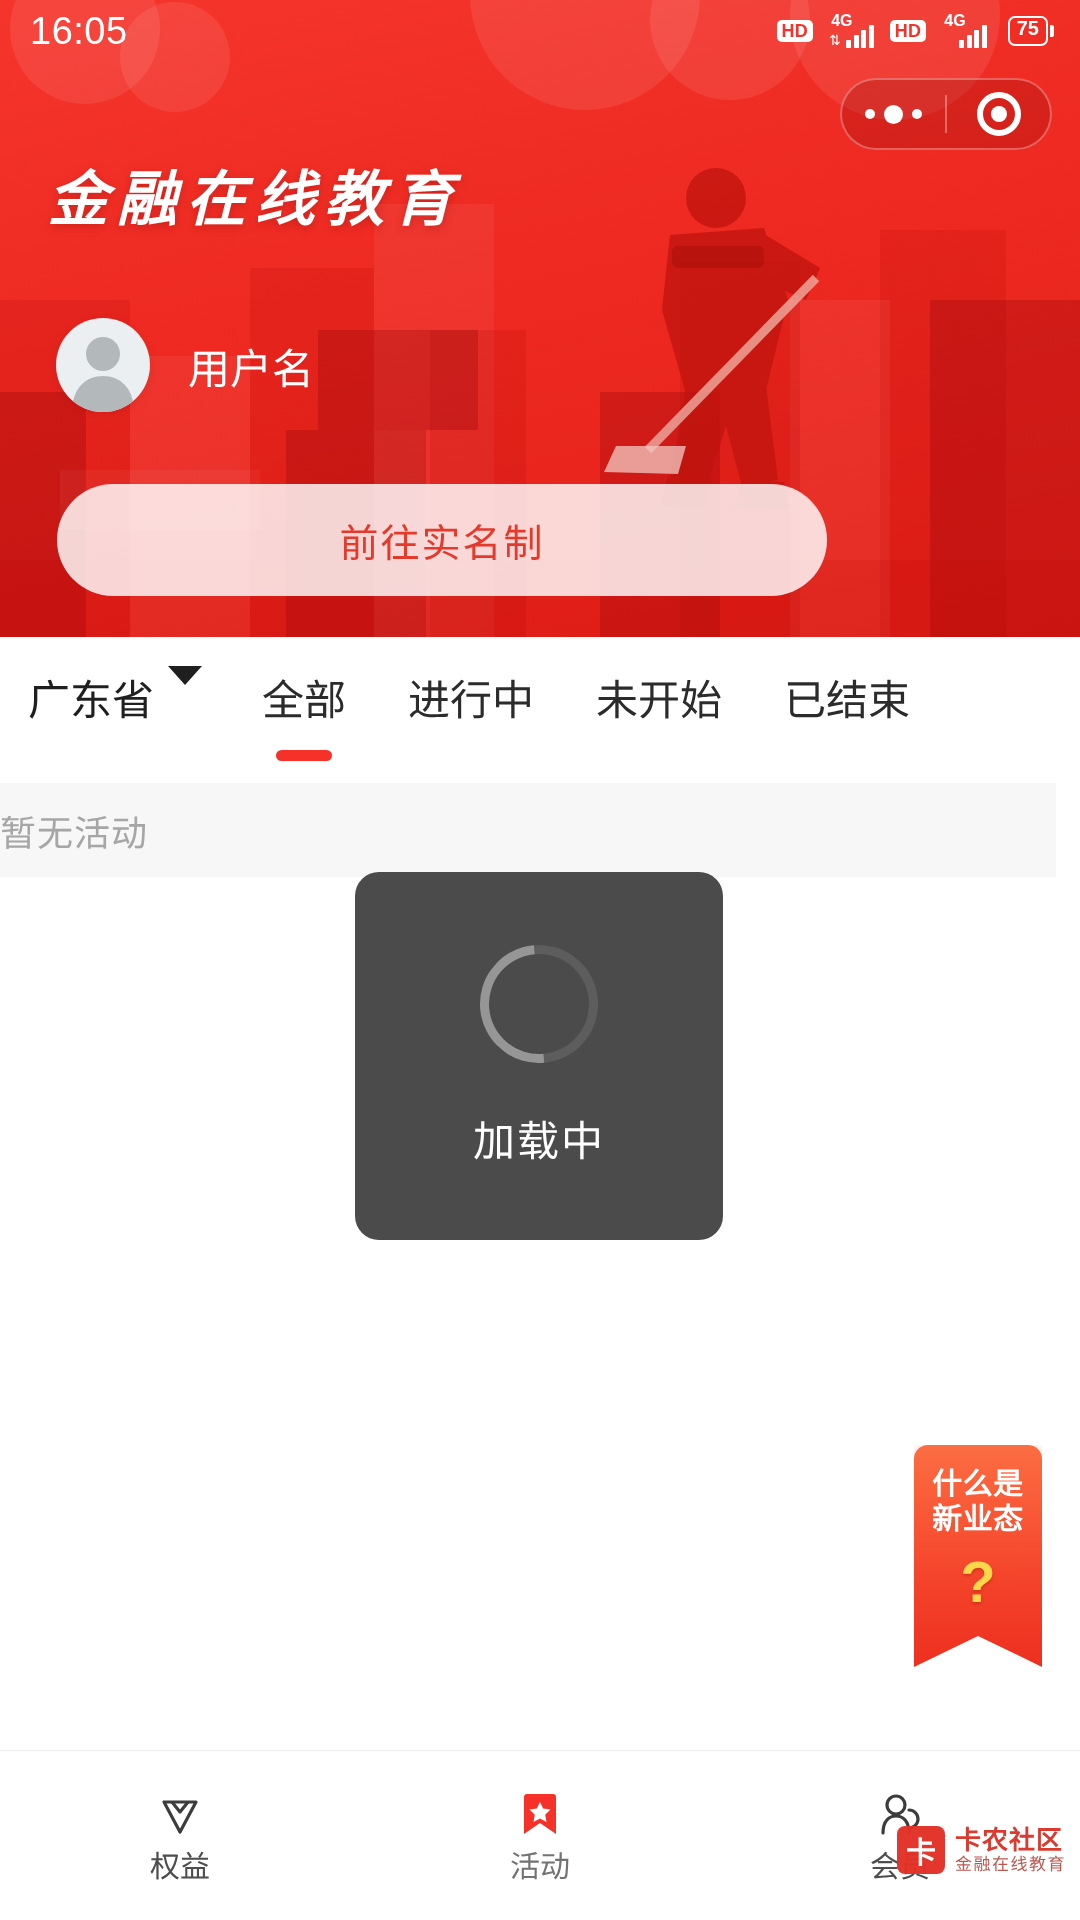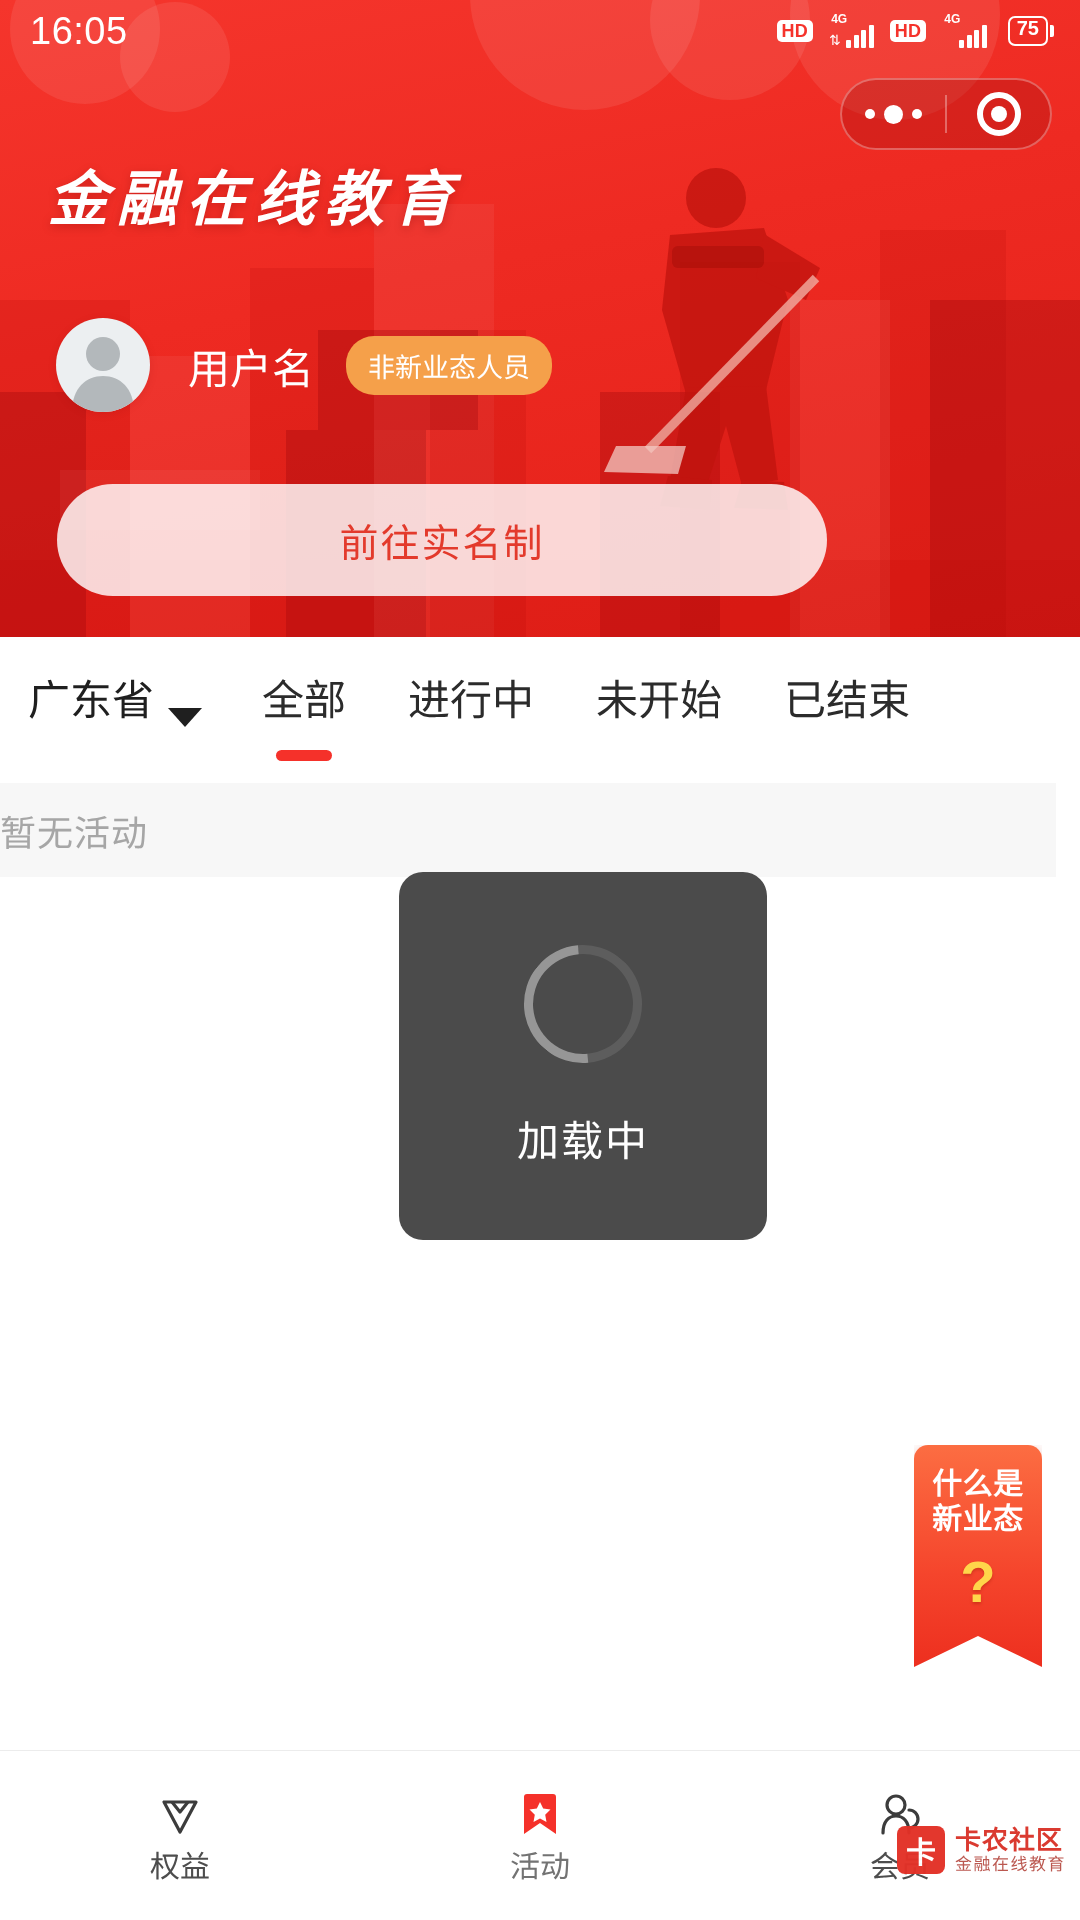--- a/index.html
+++ b/index.html
@@ -17,21 +17,21 @@
     display:flex; align-items:center; justify-content:space-between;
     padding:0 26px 0 30px; z-index:40; color:#fff;
   }
   .sb-time{ font-size:38px; font-weight:400; letter-spacing:.5px; line-height:1; }
   .sb-right{ display:flex; align-items:center; gap:16px; }
   .sb-hd{
     font-size:18px; font-weight:700; color:#f5332c; background:#fff;
     border-radius:5px; padding:2px 5px; line-height:1.05; letter-spacing:.3px;
   }
   .sig{ display:flex; align-items:flex-end; position:relative; height:34px; }
-  .sig .g{ position:absolute; top:-2px; left:2px; font-size:12px; font-weight:700; color:#fff;}
+  .sig .g{ position:absolute; top:-2px; left:2px; font-size:16px; font-weight:700; color:#fff;}
   .bars{ display:flex; align-items:flex-end; gap:2.5px; margin-left:17px; }
   .bars i{ display:block; width:5px; background:#fff; border-radius:1px; }
   .bars i:nth-child(1){height:8px;} .bars i:nth-child(2){height:13px;}
   .bars i:nth-child(3){height:18px;} .bars i:nth-child(4){height:23px;}
   .arrows{ position:absolute; bottom:1px; left:0; font-size:14px; line-height:1; color:#fff; }
   .batt{
     display:flex; align-items:flex-start; border:2.5px solid #fff; border-radius:7px;
     height:30px; padding:0 7px; margin-left:5px;
   }
   .batt span{ font-size:20px; font-weight:700; color:#fff; line-height:1; }
@@ -91,21 +91,21 @@
     display:flex; align-items:center; justify-content:center;
     color:#e33a2c; font-size:39px; letter-spacing:2px;
   }
 
   
   .filterbar{
     position:absolute; top:637px; left:0; width:1080px; height:118px;
     background:#fff; display:flex; align-items:center;
   }
   .region{
-    display:flex; align-items:flex-end; margin-left:28px; margin-right:22px;
+    display:flex; align-items:flex-start; margin-left:28px; margin-right:22px;
     font-size:42px; color:#1f1f1f; white-space:nowrap;
   }
   .caret{
     width:0; height:0; margin-left:14px;
     border-left:17px solid transparent; border-right:17px solid transparent;
     border-top:19px solid #1f1f1f;
   }
   .tabs{ display:flex; align-items:center; flex:1; }
   .tab{
     position:relative; font-size:42px; color:#2b2b2b; padding:0 24px;
@@ -123,21 +123,20 @@
     background:#f7f7f7; display:flex; align-items:center; justify-content:flex-start;
   }
   .empty-band span{ font-size:36px; color:#a6a6a6; letter-spacing:1px; }
 
   
   .toast{
     position:absolute; left:355px; top:872px; width:368px; height:368px;
     background:#4b4b4b; border-radius:24px;
     display:flex; flex-direction:column; align-items:center; justify-content:center;
     z-index:25;
-    margin-left:44px;
   }
   .spinner{
     width:118px; height:118px; border-radius:50%;
     border:9px solid rgba(255,255,255,.42);
     border-top-color:rgba(255,255,255,.10);
     border-right-color:rgba(255,255,255,.10);
     transform:rotate(40deg);
     margin-bottom:44px;
   }
   .toast-label{ font-size:42px; color:#ffffff; letter-spacing:2px; }
@@ -242,21 +241,20 @@
   <div class="hero-title">金融在线教育</div>
 
   <div class="user-row">
     <div class="avatar">
       <svg width="94" height="94" viewBox="0 0 94 94">
         <circle cx="47" cy="36" r="17" fill="#b3b8bb"></circle>
         <path d="M16 94 C16 70 30 58 47 58 C64 58 78 70 78 94 Z" fill="#b3b8bb"></path>
       </svg>
     </div>
     <div class="user-name">用户名</div>
-    <div class="user-badge">非新业态人员</div>
   </div>
 
   <div class="cta">前往实名制</div>
 </div>
 
 <div class="statusbar">
   <div class="sb-time">16:05</div>
   <div class="sb-right">
     <div class="sb-hd">HD</div>
     <div class="sig">

